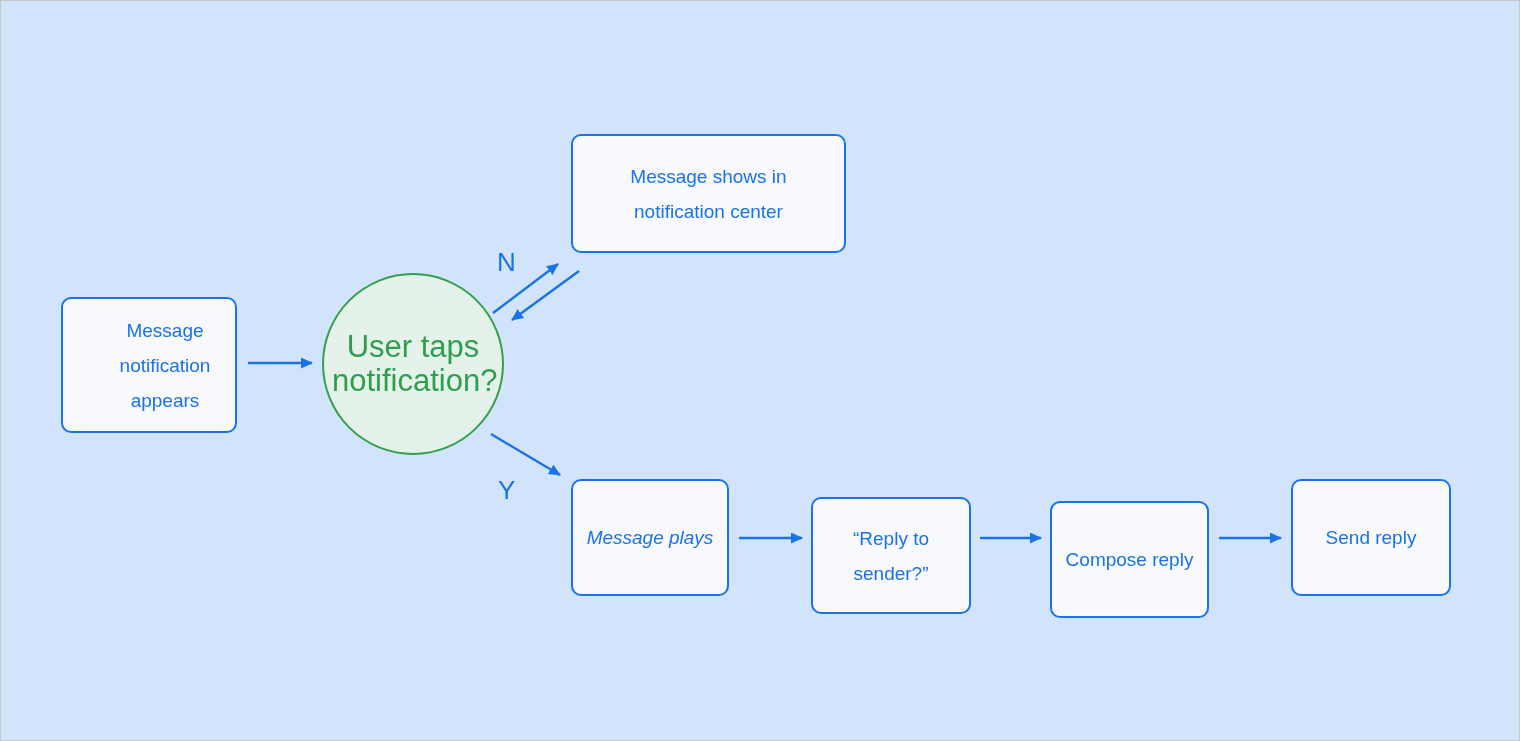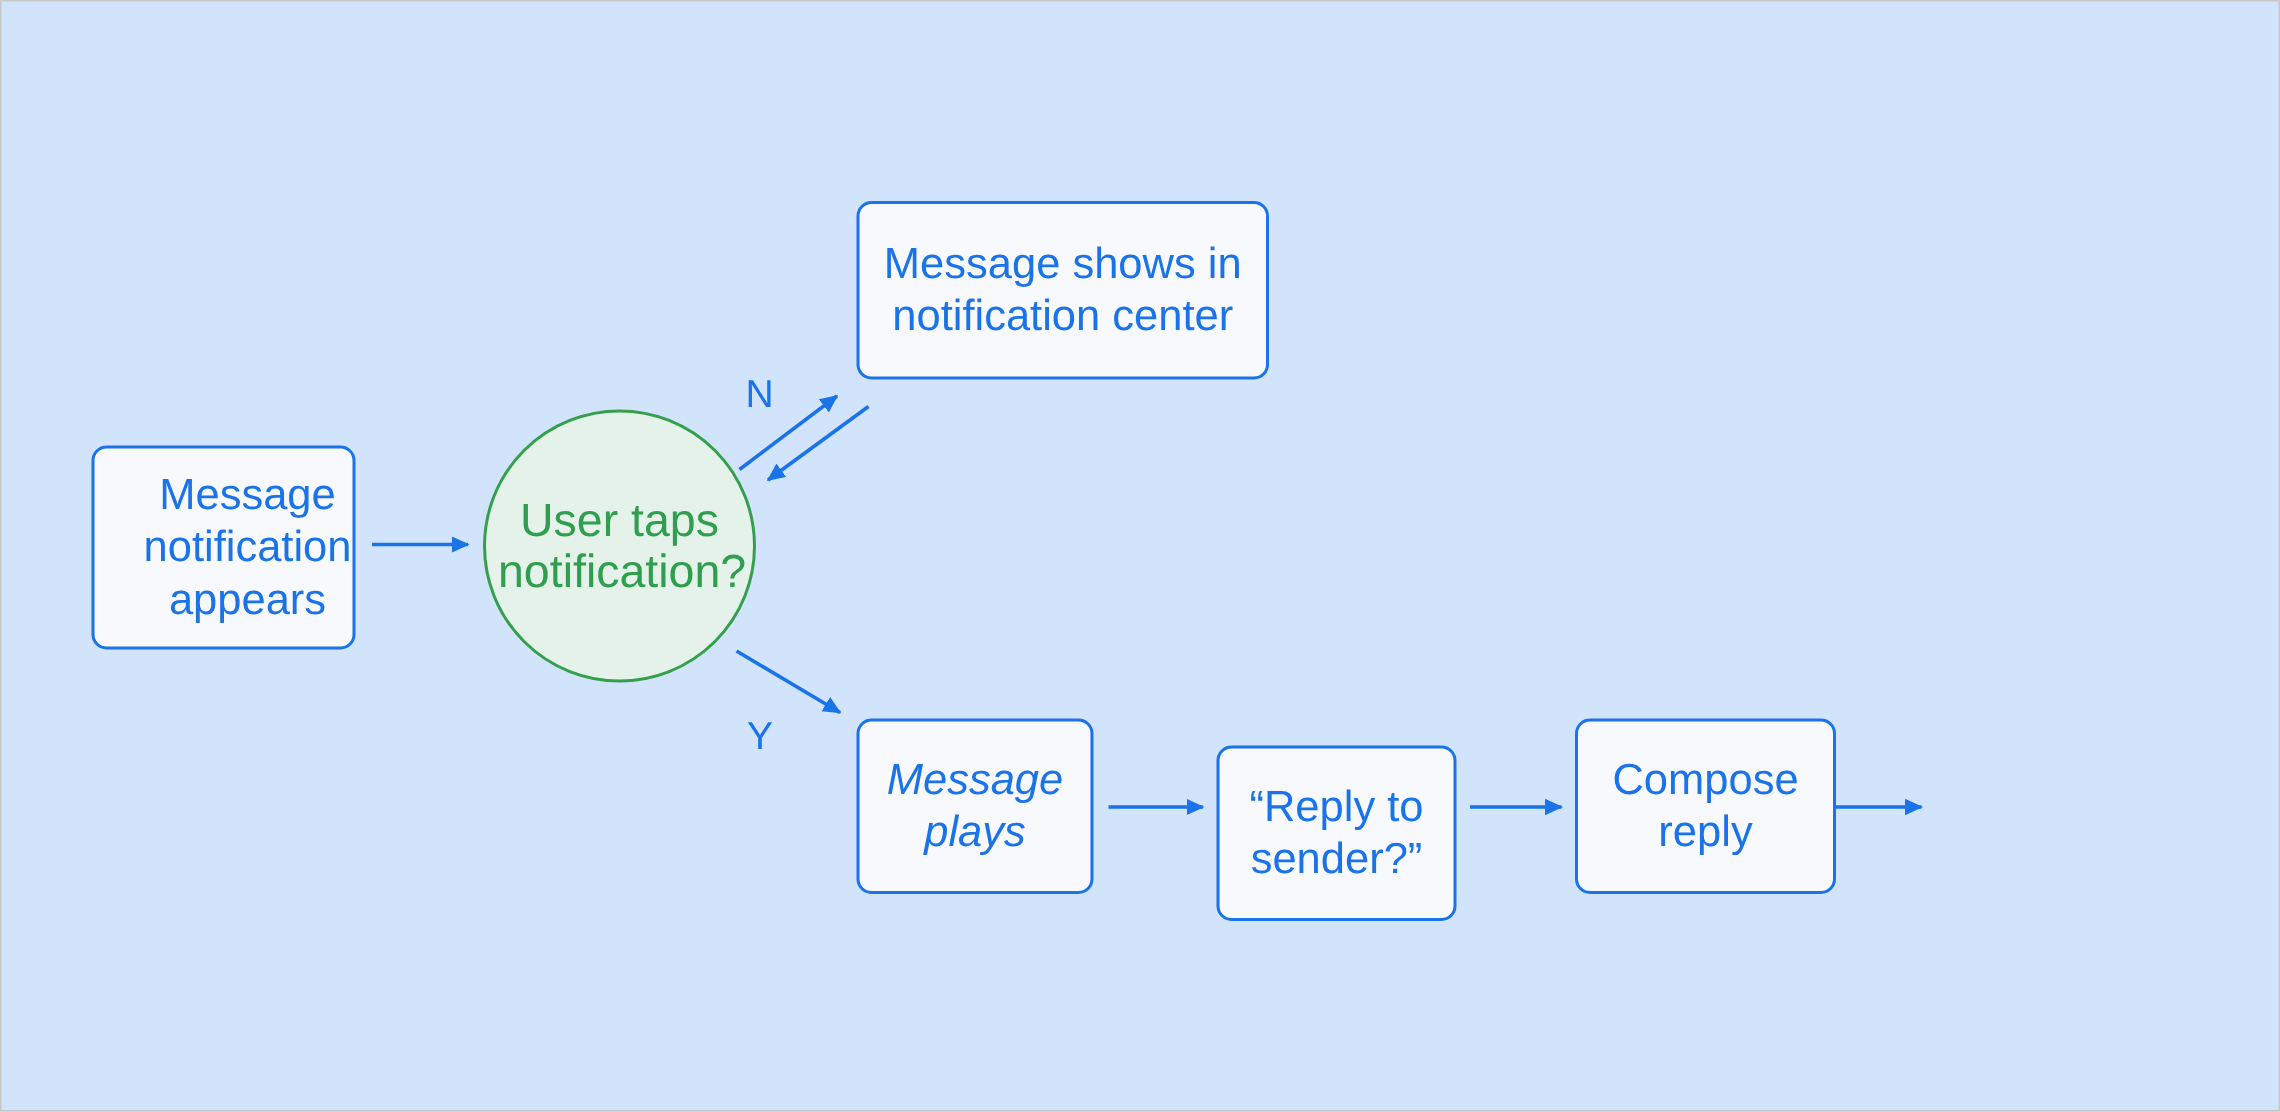--- a/index.html
+++ b/index.html
@@ -25,32 +25,32 @@
   .edge{stroke:var(--blue);stroke-width:2.4;fill:none;}
   .arrowhead{fill:var(--blue);}
   .node{
     position:absolute;
     display:flex;align-items:center;justify-content:center;
     text-align:center;
     background:var(--node-fill);
     border:2px solid var(--blue);
     border-radius:10px;
     color:var(--blue);
-    font-size:29px;line-height:35px;
+    font-size:19px;line-height:35px;
   }
   .node .lbl{display:block;}
   .node--start{left:60px;top:296px;width:176px;height:136px;padding-left:32px;}
   .node--start .lbl{max-width:150px;}
   .node--notif-center{left:570px;top:133px;width:275px;height:119px;}
   .node--notif-center .lbl{max-width:252px;}
   .node--plays{left:570px;top:478px;width:158px;height:117px;}
   .node--plays .lbl{max-width:130px;font-style:italic;}
   .node--reply-q{left:810px;top:496px;width:160px;height:117px;}
   .node--reply-q .lbl{max-width:136px;}
-  .node--compose{left:1049px;top:478px;width:174px;height:117px;}
+  .node--compose{left:1049px;top:500px;width:159px;height:117px;}
   .node--compose .lbl{max-width:130px;}
   .node--send{left:1290px;top:478px;width:160px;height:117px;}
   .node--send .lbl{max-width:92px;}
   .decision{
     position:absolute;left:321px;top:272px;width:182px;height:182px;
     display:flex;align-items:center;justify-content:center;text-align:center;
     background:var(--green-fill);
     border:2px solid var(--green-stroke);
     border-radius:50%;
     color:var(--green-text);
@@ -102,17 +102,20 @@
   </div>
 
   <div class="node node--reply-q">
     <span class="lbl">“Reply to sender?”</span>
   </div>
 
   <div class="node node--compose">
     <span class="lbl">Compose reply</span>
   </div>
 
+  <div class="node node--send">
+    <span class="lbl">Send reply</span>
+  </div>
 
   <div class="edge-label edge-label--n">N</div>
   <div class="edge-label edge-label--y">Y</div>
 
 </div>
 
 </body></html>

